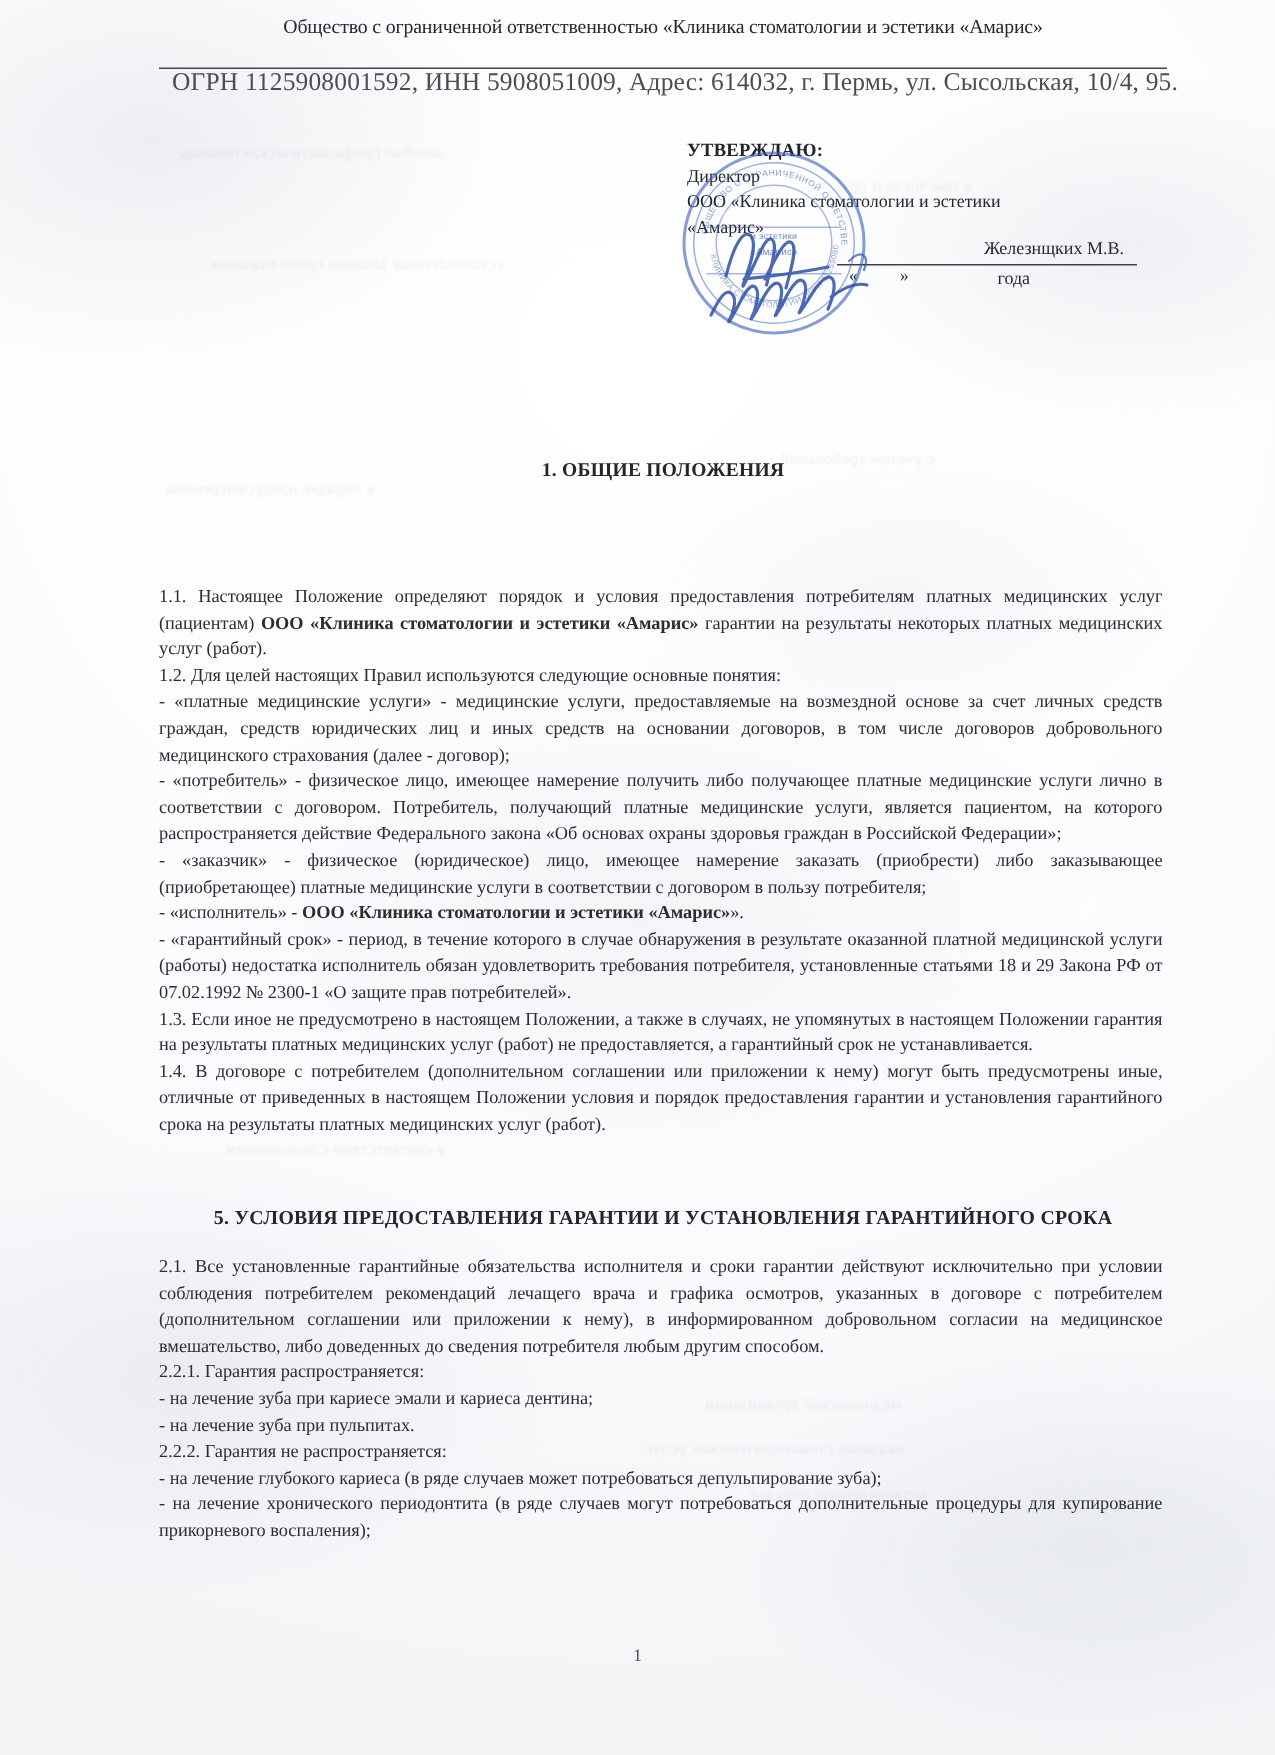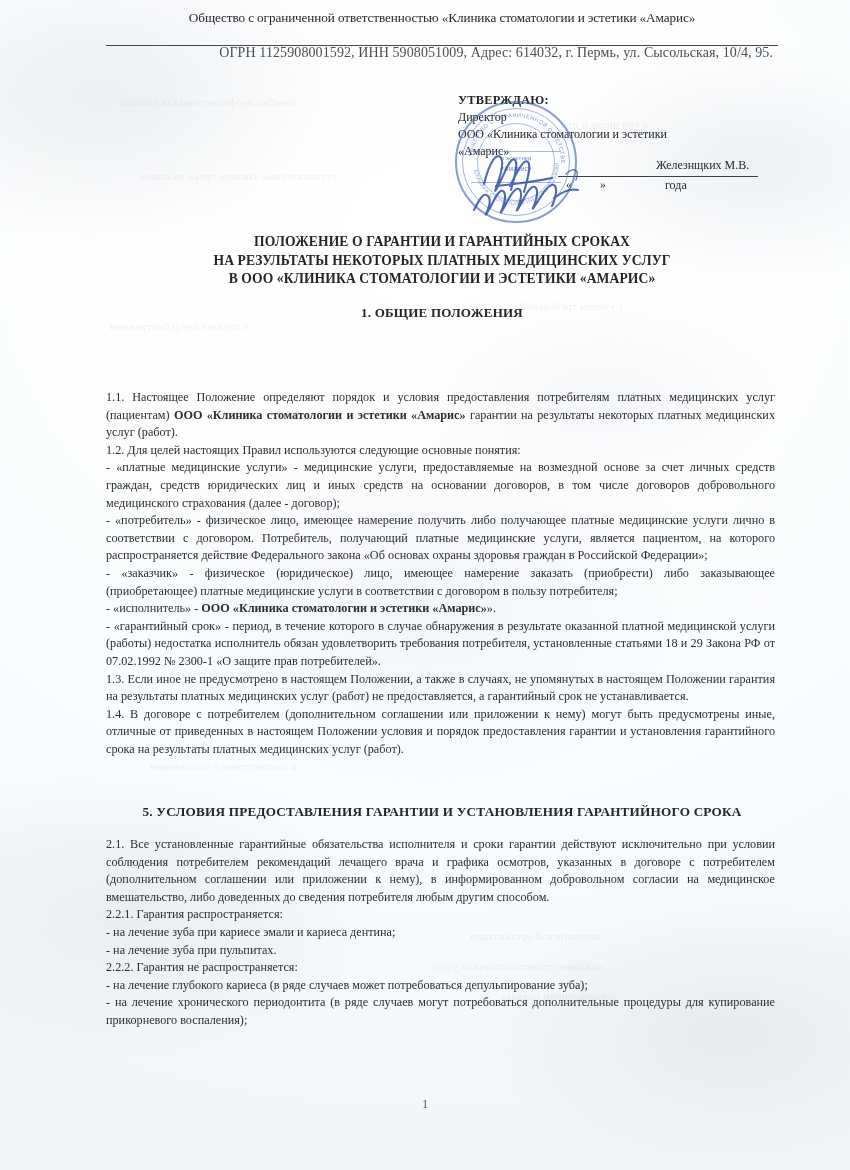--- a/index.html
+++ b/index.html
@@ -73,25 +73,25 @@
     text-align: center;
     font-weight: normal;
     font-size: 13.2px;
     letter-spacing: -0.1px;
     border-bottom: 1px solid #44474b;
     padding-bottom: 19px;
     color: #25272b;
   }
   .org-sub {
     position: absolute;
-    left: 1px;
+    left: 14px;
     top: 45px;
     width: 672px;
-    text-align: right;
-    font-size: 14px;
+    text-align: center;
+    font-size: 17px;
     color: #4a4e54;
     letter-spacing: .1px;
   }
 
   
   .approve {
     position: absolute;
     left: 358px;
     top: 92px;
     width: 300px;
@@ -273,25 +273,20 @@
       <div class="ln">Директор</div>
       <div class="ln">ООО «Клиника стоматологии и эстетики</div>
       <div class="ln">«Амарис»</div>
     </div>
     <div class="sig-name">Железнщких М.В.</div>
     <div class="date-line"></div>
     <div class="date-fixed" style="left:466px;">«</div>
     <div class="date-fixed" style="left:500px;">»</div>
     <div class="date-tail">года</div>
 
-    <div class="doc-title">
-      <div>ПОЛОЖЕНИЕ О ГАРАНТИИ И ГАРАНТИЙНЫХ СРОКАХ</div>
-      <div>НА РЕЗУЛЬТАТЫ НЕКОТОРЫХ ПЛАТНЫХ МЕДИЦИНСКИХ УСЛУГ</div>
-      <div>В ООО «КЛИНИКА СТОМАТОЛОГИИ И ЭСТЕТИКИ «АМАРИС»</div>
-    </div>
 
     <div class="sec-head" id="sec1">1. ОБЩИЕ ПОЛОЖЕНИЯ</div>
 
     <div class="body-block" id="b1">
       <p class="p just"><span>1.1. Настоящее Положение определяют порядок и условия предоставления потребителям платных медицинских услуг (пациентам) </span><b>ООО «Клиника стоматологии и эстетики «Амарис»</b><span> гарантии на результаты некоторых платных медицинских услуг (работ).</span></p>
       <p class="p">1.2. Для целей настоящих Правил используются следующие основные понятия:</p>
       <p class="p just">- «платные медицинские услуги» - медицинские услуги, предоставляемые на возмездной основе за счет личных средств граждан, средств юридических лиц и иных средств на основании договоров, в том числе договоров добровольного медицинского страхования (далее - договор);</p>
       <p class="p just">- «потребитель» - физическое лицо, имеющее намерение получить либо получающее платные медицинские услуги лично в соответствии с договором. Потребитель, получающий платные медицинские услуги, является пациентом, на которого распространяется действие Федерального закона «Об основах охраны здоровья граждан в Российской Федерации»;</p>
       <p class="p just">- «заказчик» - физическое (юридическое) лицо, имеющее намерение заказать (приобрести) либо заказывающее (приобретающее) платные медицинские услуги в соответствии с договором в пользу потребителя;</p>
       <p class="p"><span>- «исполнитель» - </span><b>ООО «Клиника стоматологии и эстетики «Амарис»</b><span>».</span></p>

